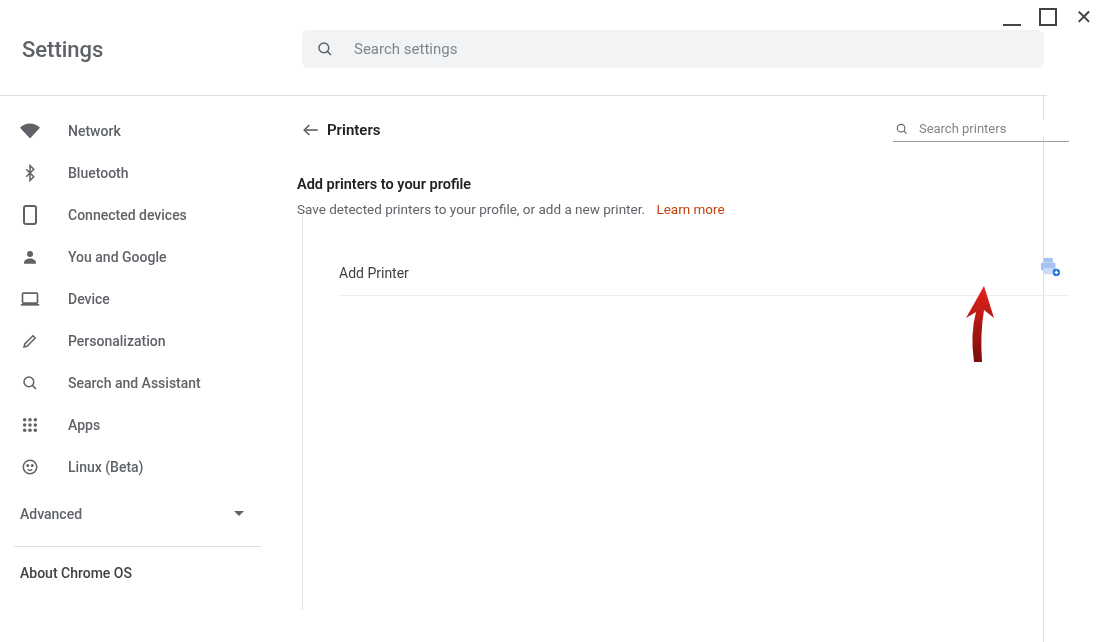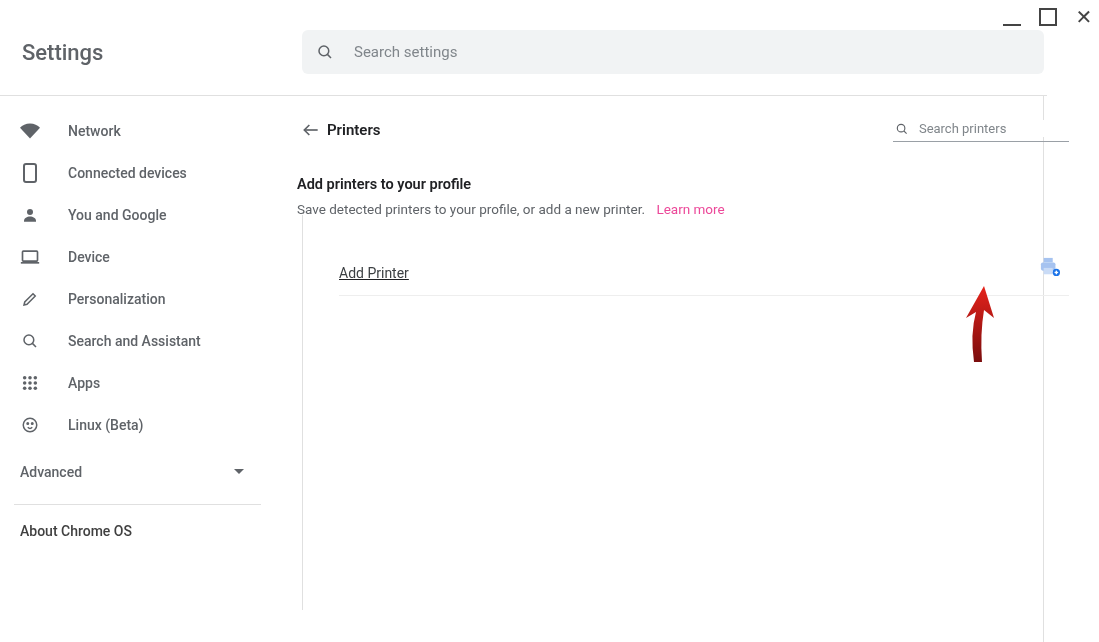--- a/index.html
+++ b/index.html
@@ -39,21 +39,21 @@
     font-size: 22px;
     font-weight: 500;
     color: #5f6368;
     margin-left: 22px;
     width: 240px;
   }
   .search-bar {
     flex: 1;
     margin-left: 40px;
     margin-right: 55px;
-    height: 44px;
+    height: 38px;
     background: #f1f3f4;
     border-radius: 6px;
     display: flex;
     align-items: center;
     padding: 0 14px;
     color: #5f6368;
   }
   .search-bar svg { margin-right: 18px; flex-shrink: 0;}
   .search-bar input {
     border: none;
@@ -183,33 +183,32 @@
     font-size: 14.5px;
     font-weight:600;
     color:#202124;
     margin-bottom:8px;
   }
   .section-desc {
     font-size:13.5px;
     color:#5f6368;
   }
   .learn-link {
-    color:#ec4899;
+    color:#c2410c;
     cursor:pointer;
     margin-left:8px;
   }
   .add-row {
     margin-top:34px;
     margin-left:42px;
     padding: 14px 0;
     display:flex;
     align-items:center;
     border-bottom:1px solid #eee;
     position:relative;
-    text-decoration:underline;
   }
   .add-row-label {
     font-size:14px;
     color:#3c4043;
   }
   .add-printer-icon {
     position:absolute;
     right:8px;
     top:6px;
     cursor:pointer;
@@ -254,20 +253,28 @@
 
     <div class="side-item">
       <span class="icon-slot">
         <svg width="20" height="20" viewBox="0 0 24 24" fill="#5f6368">
             <path d="M12 3C7 3 2.7 5 0 8l12 13L24 8c-2.7-3-7-5-12-5z"></path>
           </svg>
       </span>
       <span>Network</span>
     </div>
 
+    <div class="side-item">
+      <span class="icon-slot">
+        <svg width="18" height="18" viewBox="0 0 24 24" fill="none" stroke="#5f6368" stroke-width="2">
+            <path d="M7 7l10 10-5 5V2l5 5L7 17"></path>
+          </svg>
+      </span>
+      <span>Bluetooth</span>
+    </div>
 
     <div class="side-item">
       <span class="icon-slot">
         <svg width="14" height="20" viewBox="0 0 14 20" fill="none" stroke="#5f6368" stroke-width="2">
             <rect x="1" y="1" width="12" height="18" rx="2"></rect>
           </svg>
       </span>
       <span>Connected devices</span>
     </div>
 

